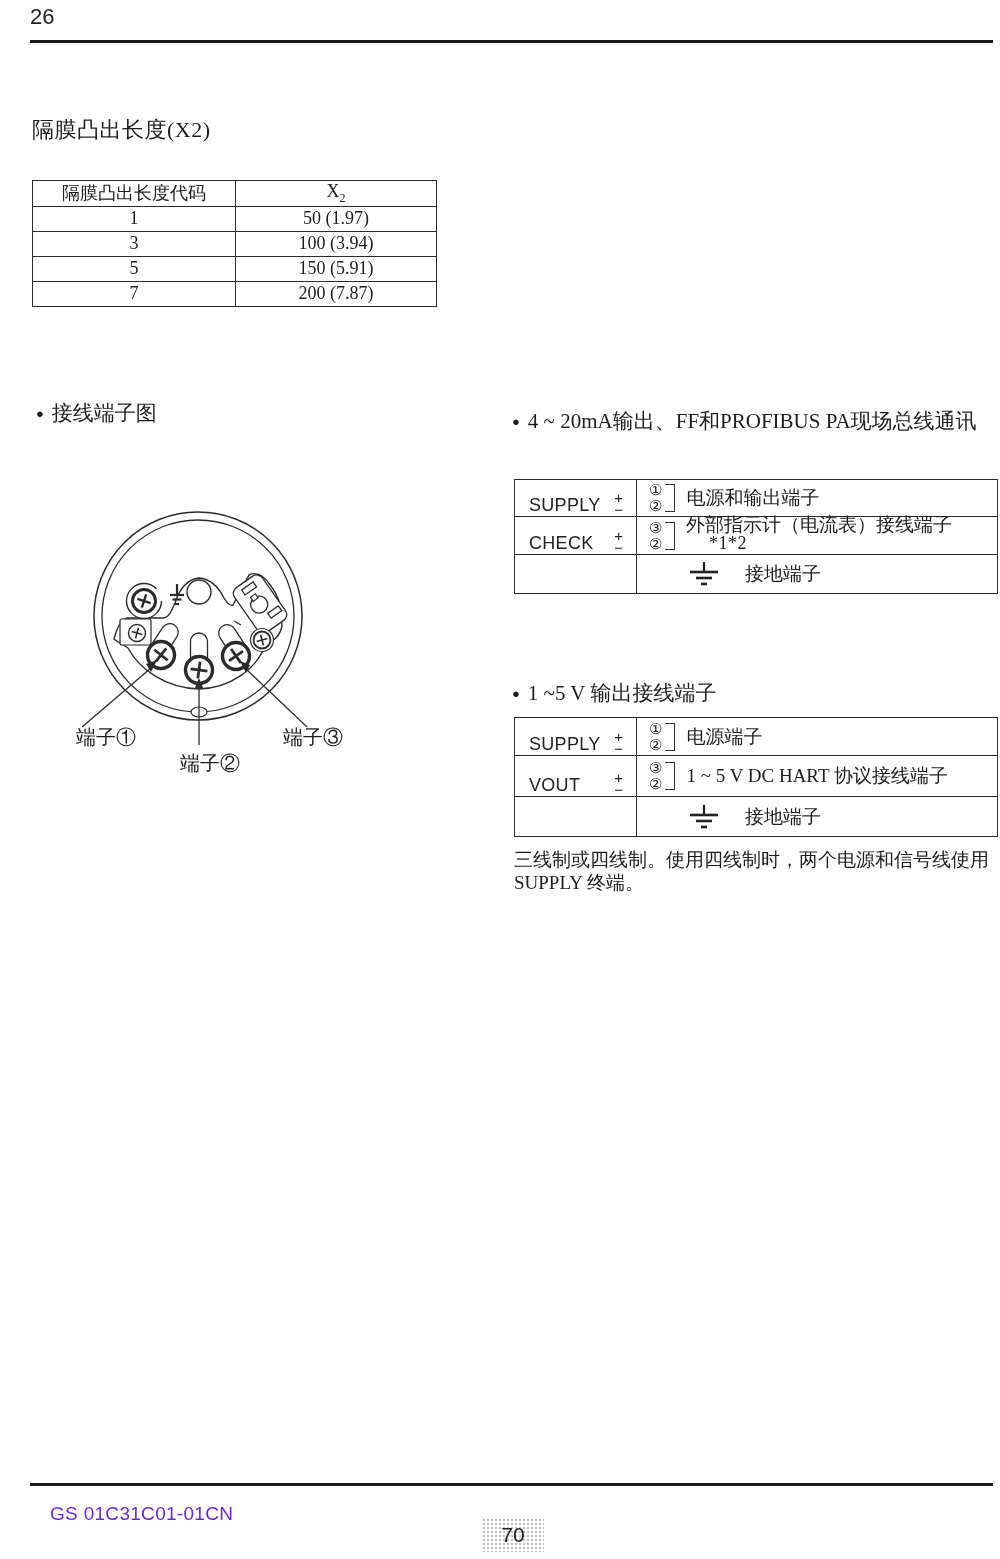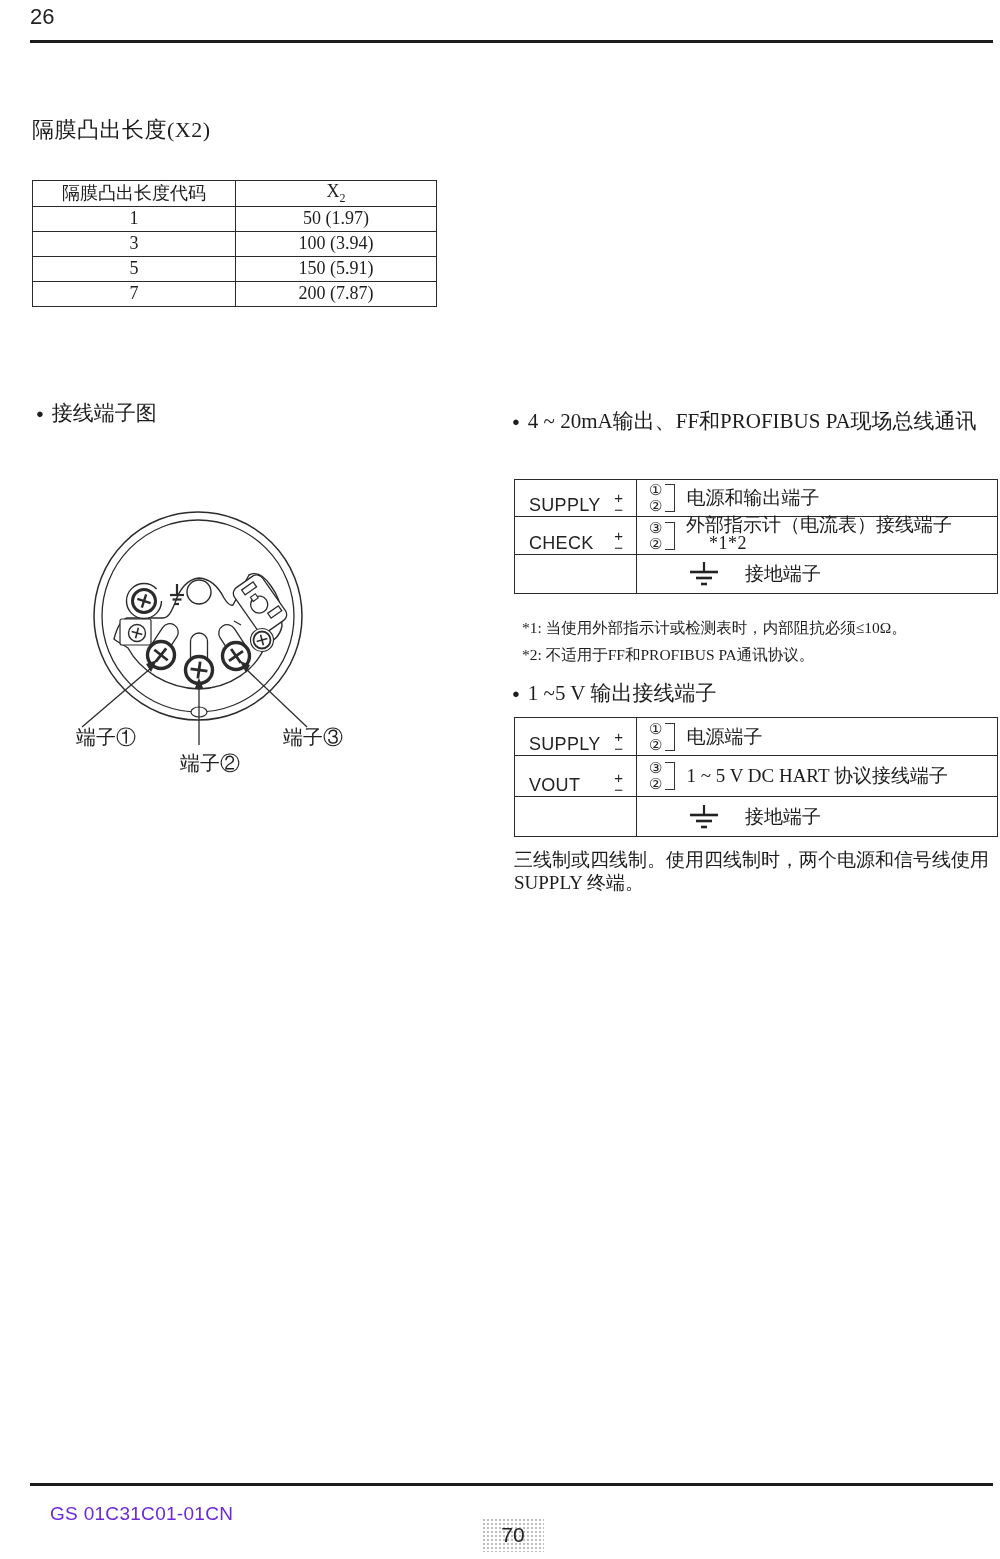--- a/index.html
+++ b/index.html
@@ -262,24 +262,20 @@
           <line x1="17" y1="2" x2="17" y2="12" stroke-width="2.2"></line>
           <line x1="3" y1="12" x2="31" y2="12" stroke-width="2.6"></line>
           <line x1="9" y1="18" x2="25" y2="18" stroke-width="2.6"></line>
           <line x1="14" y1="24" x2="20" y2="24" stroke-width="2.6"></line>
         </svg>
       </span>
       <span class="tdesc">接地端子</span>
     </div>
   </div>
 
-  <div class="abs" style="left:522px;top:614px;">
-    <div class="note-line">*1:  当使用外部指示计或检测表时，内部阻抗必须≤10Ω。</div>
-    <div class="note-line">*2:  不适用于FF和PROFIBUS PA通讯协议。</div>
-  </div>
 
   <div class="abs bullet-head" style="left:512px;top:680px;">
     <span class="bullet">●</span>
     <span>1 ~5 V 输出接线端子</span>
   </div>
 
   <div class="ttable abs" style="left:514px;top:717px;width:482px;">
 
     <div class="c1" style="height:37px;">
       <span class="tname">SUPPLY</span>

